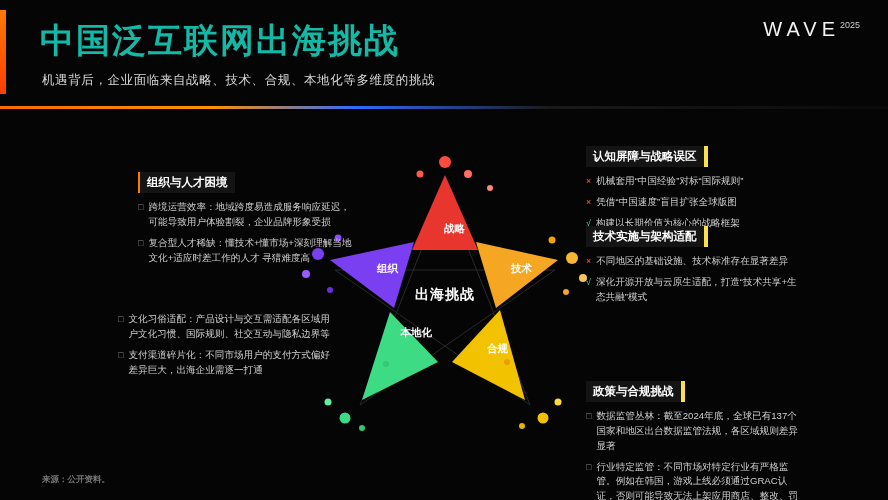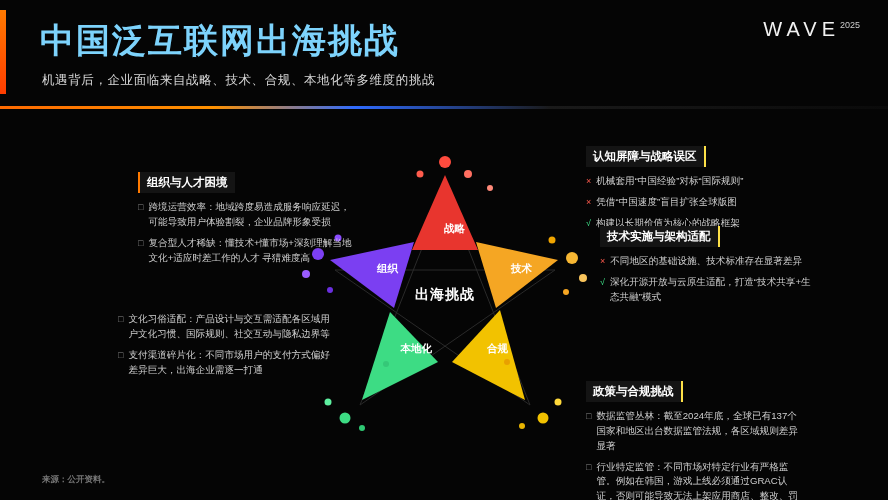--- a/index.html
+++ b/index.html
@@ -13,21 +13,21 @@
   .slide{position:relative;width:888px;height:500px;background:#050505;}
 
   
   .header{position:absolute;left:0;top:0;width:888px;height:112px;}
   .accent-bar{
     position:absolute;left:0;top:10px;width:6px;height:84px;
     background:linear-gradient(180deg,#ff7a00,#ff3d00);
   }
   .title{
     position:absolute;left:40px;top:18px;
-    font-size:34px;font-weight:bold;letter-spacing:2px;color:#7dd3fc;
+    font-size:34px;font-weight:bold;letter-spacing:2px;color:#14b8a6;
   }
   .subtitle{
     position:absolute;left:42px;top:72px;
     font-size:12.5px;color:#d8d8d8;letter-spacing:.6px;
   }
   .brand{
     position:absolute;right:28px;top:18px;
     font-size:20px;font-weight:normal;letter-spacing:5px;color:#f2f2f2;
   }
   .brand .yr{
@@ -50,35 +50,35 @@
     font-size:14px;font-weight:bold;color:#ffffff;letter-spacing:1px;
   }
 
   
   .block{position:absolute;width:215px;}
   .block .bt{
     font-size:11.5px;font-weight:bold;color:#ffffff;
     background:#141414;display:inline-block;padding:3px 7px;margin-bottom:7px;
     border-left:2px solid #ff7a00;
   }
-  .block.right .bt{border-left:none;border-right:2px solid #fde047;}
+  .block.right .bt{border-left:none;border-right:4px solid #fde047;}
   .item{
     display:flex;align-items:flex-start;gap:5px;
     font-size:9.6px;line-height:1.55;color:#cfcfcf;margin-bottom:6px;
   }
   .mk{flex:0 0 auto;color:#9a9a9a;font-size:9px;line-height:1.6;}
   .mk.sq{color:#8a8a8a;}
   .mk.x{color:#ff5a4d;}
   .mk.v{color:#3ddc84;}
   .itx{flex:1 1 auto;}
 
   .blk-org{left:118px;top:172px;margin-left:20px;}
   .blk-loc{left:118px;top:312px;}
   .blk-cog{left:586px;top:146px;}
-  .blk-tech{left:586px;top:226px;margin-left:14px;}
+  .blk-tech{left:586px;top:226px;}
   .blk-pol{left:586px;top:336px;margin-top:45px;}
 
   .source{
     position:absolute;left:42px;bottom:14px;
     font-size:8.5px;color:#777;font-weight:bold;
   }
 </style>
 </head>
 <body>
 
@@ -126,21 +126,21 @@
         <circle cx="6" cy="124" r="4" fill="#9a5cff"></circle>
         <circle cx="30" cy="140" r="3" fill="#6a2fe0"></circle>
         <circle cx="38" cy="88" r="3.5" fill="#8b4dff"></circle>
         <circle cx="207" cy="212" r="3" fill="#e8a000"></circle>
         <circle cx="86" cy="214" r="3" fill="#35c878"></circle>
       </g>
     </svg>
     <div class="node-label" style="left:125px;top:72px;width:40px;">战略</div>
     <div class="node-label" style="left:192px;top:112px;width:40px;">技术</div>
     <div class="node-label" style="left:168px;top:192px;width:40px;">合规</div>
-    <div class="node-label" style="left:82px;top:192px;width:50px;">本地化</div>
+    <div class="node-label" style="left:82px;top:176px;width:50px;">本地化</div>
     <div class="node-label" style="left:58px;top:112px;width:40px;">组织</div>
     <div class="center-label">出海挑战</div>
   </div>
 
   <div class="block blk-org">
     <div class="bt">组织与人才困境</div>
     <div class="item">
       <span class="mk sq">□</span>
       <span class="itx">跨境运营效率：地域跨度易造成服务响应延迟，可能导致用户体验割裂，企业品牌形象受损</span>
     </div>

